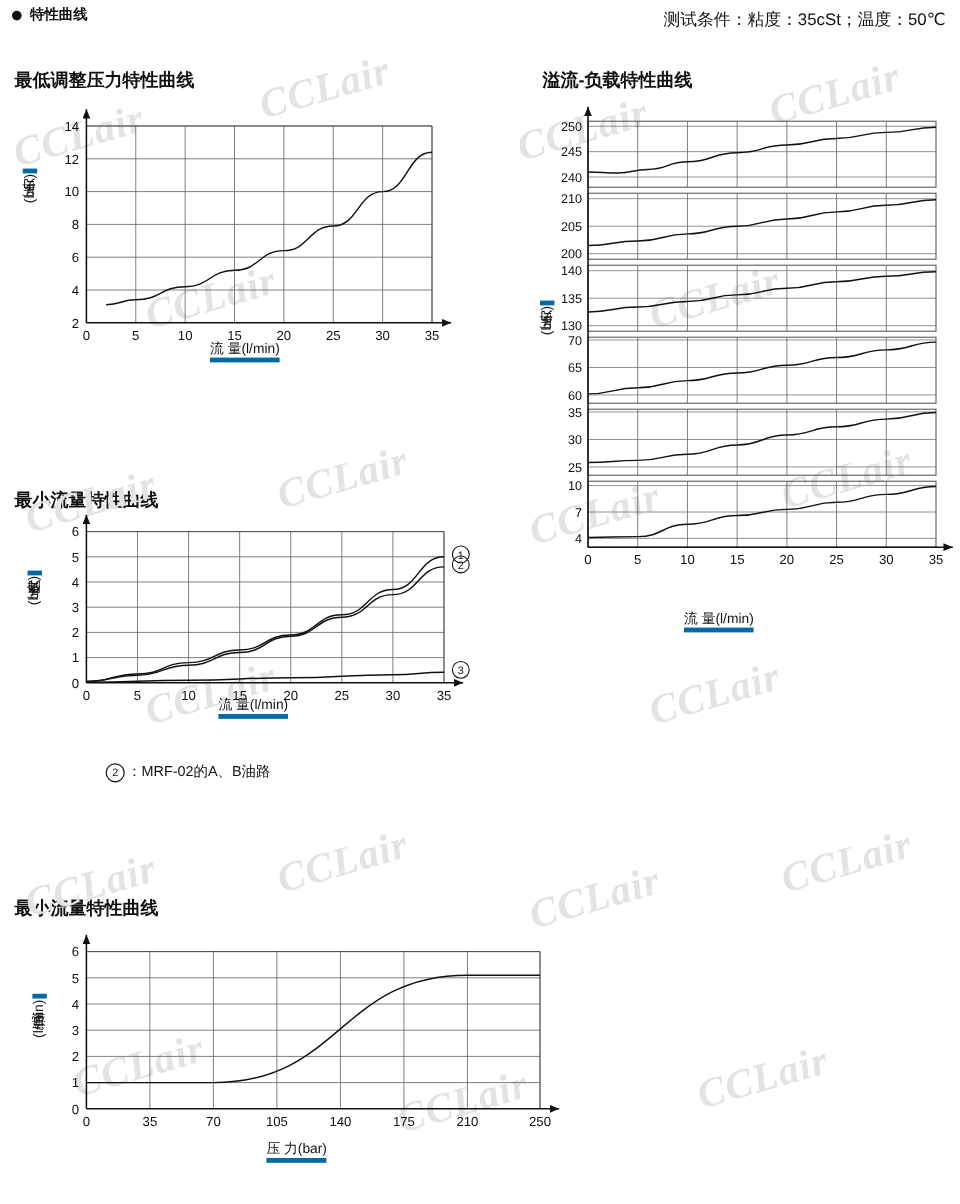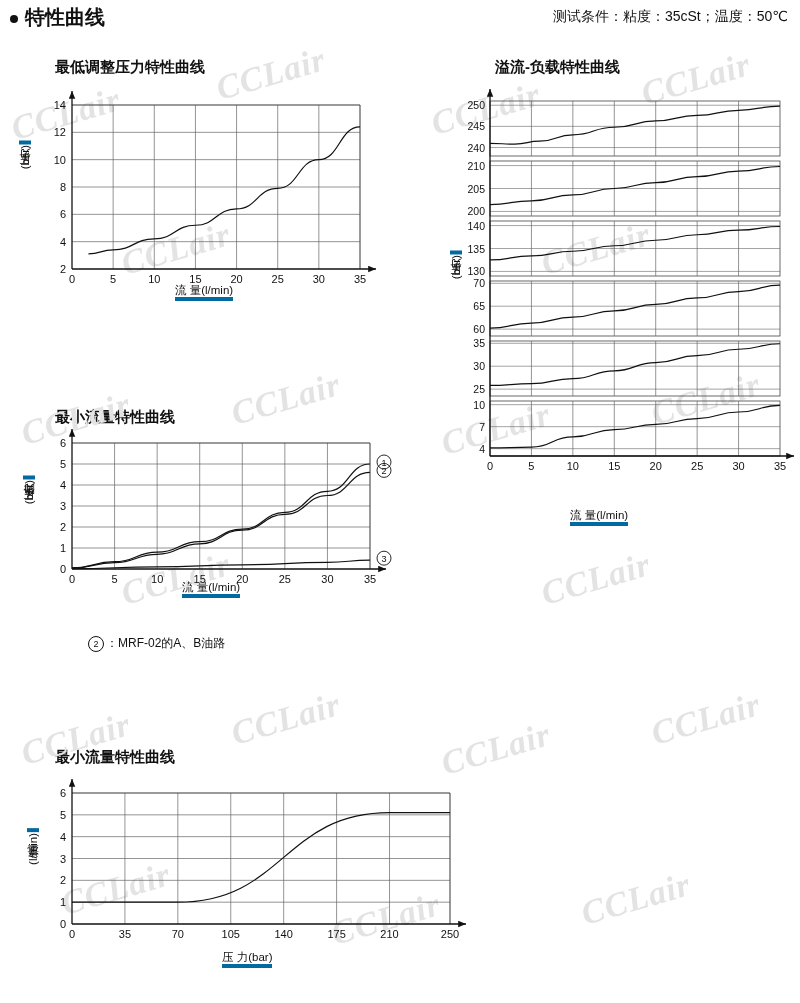--- a/index.html
+++ b/index.html
@@ -7,25 +7,25 @@
     width:800px;height:1003px;position:relative;background:#ffffff;
     font-family:"Liberation Sans","DejaVu Sans",sans-serif;
     color:#111;overflow:hidden;
   }
   .wm{
     position:absolute;font-family:"Liberation Serif","DejaVu Serif",serif;
     font-size:34px;font-weight:bold;font-style:italic;color:#e3e3e3;
     transform:rotate(-16deg);white-space:nowrap;pointer-events:none;
     letter-spacing:1px;z-index:5;
   }
-  .hdr{position:absolute;left:10px;top:4px;font-size:20px;font-weight:bold;}
+  .hdr{position:absolute;left:10px;top:4px;font-size:12px;font-weight:bold;}
   .hdr .dot{display:inline-block;width:8px;height:8px;border-radius:50%;
     background:#111;margin-right:7px;vertical-align:middle;}
   .cond{position:absolute;right:12px;top:8px;font-size:14px;}
-  .sect{position:absolute;font-size:15px;font-weight:bold;margin-left:43px;}
+  .sect{position:absolute;font-size:15px;font-weight:bold;}
   .chart{position:absolute;z-index:10;}
   .chart svg{display:block;overflow:visible;}
   .ylab{position:absolute;font-size:11.5px;writing-mode:vertical-rl;
     transform:rotate(180deg);white-space:nowrap;}
   .xlab{position:absolute;font-size:11.5px;white-space:nowrap;}
   .legend{position:absolute;font-size:12px;line-height:22px;z-index:10;}
   .legend div{white-space:nowrap;}
   .cnum{display:inline-block;width:14px;height:14px;border:1px solid #111;
     border-radius:50%;font-size:9px;line-height:14px;text-align:center;
     margin-right:2px;vertical-align:middle;}

